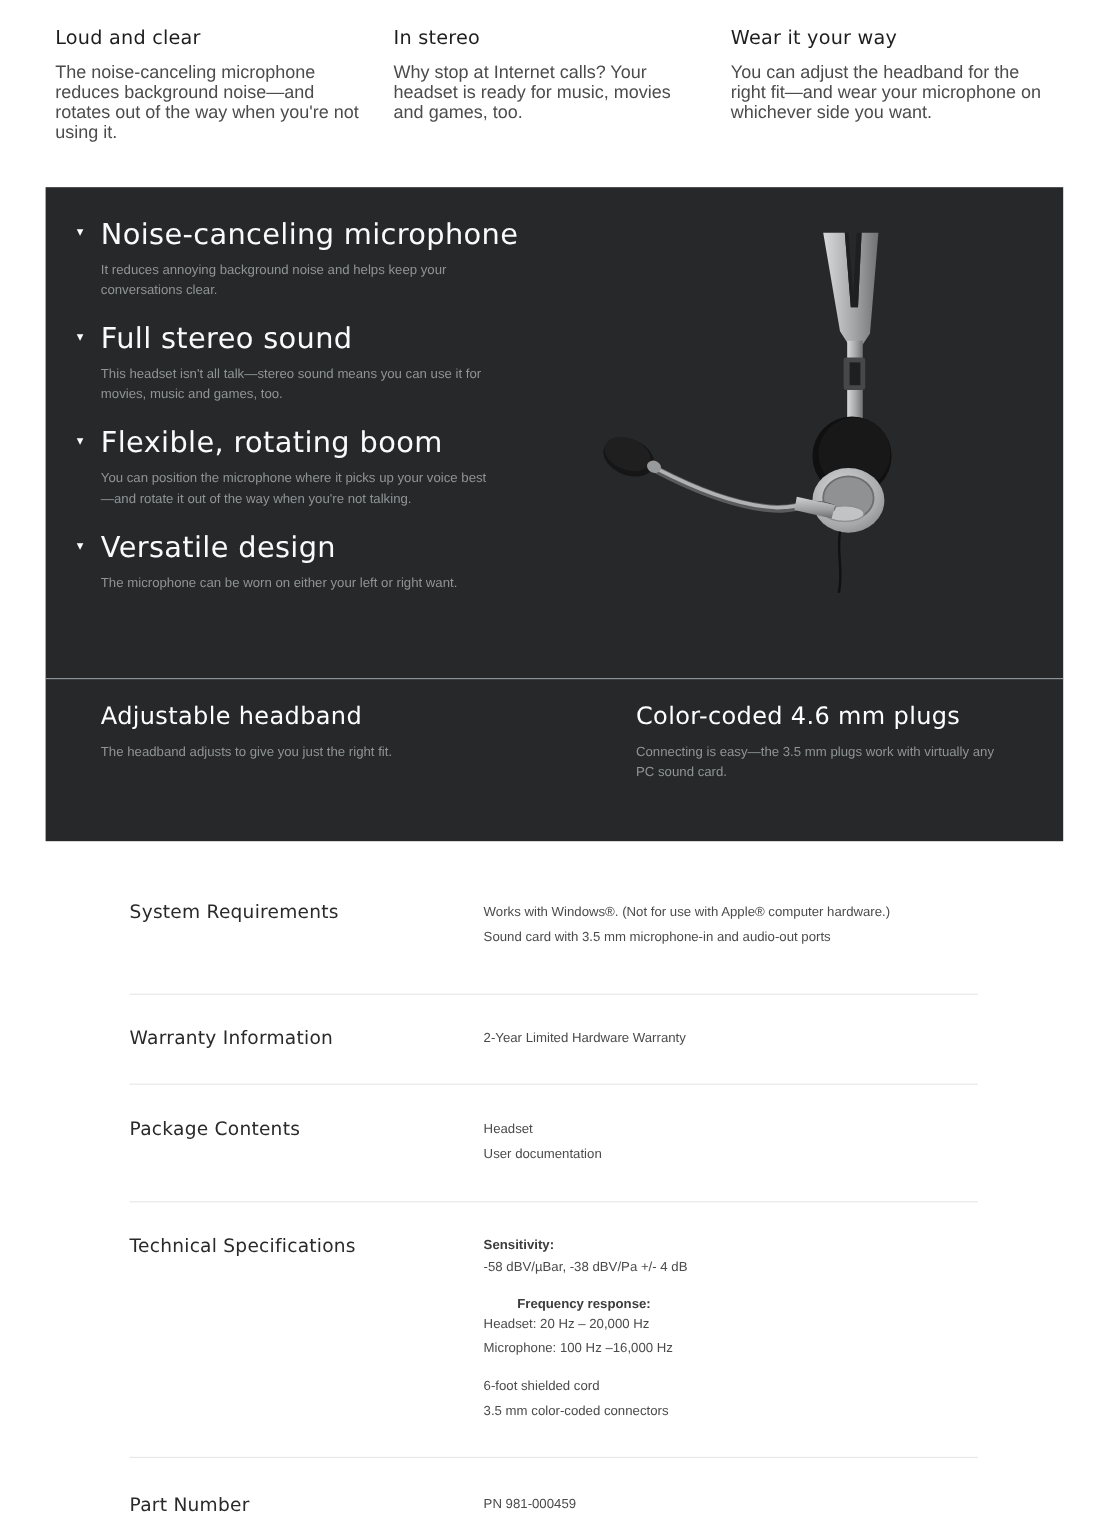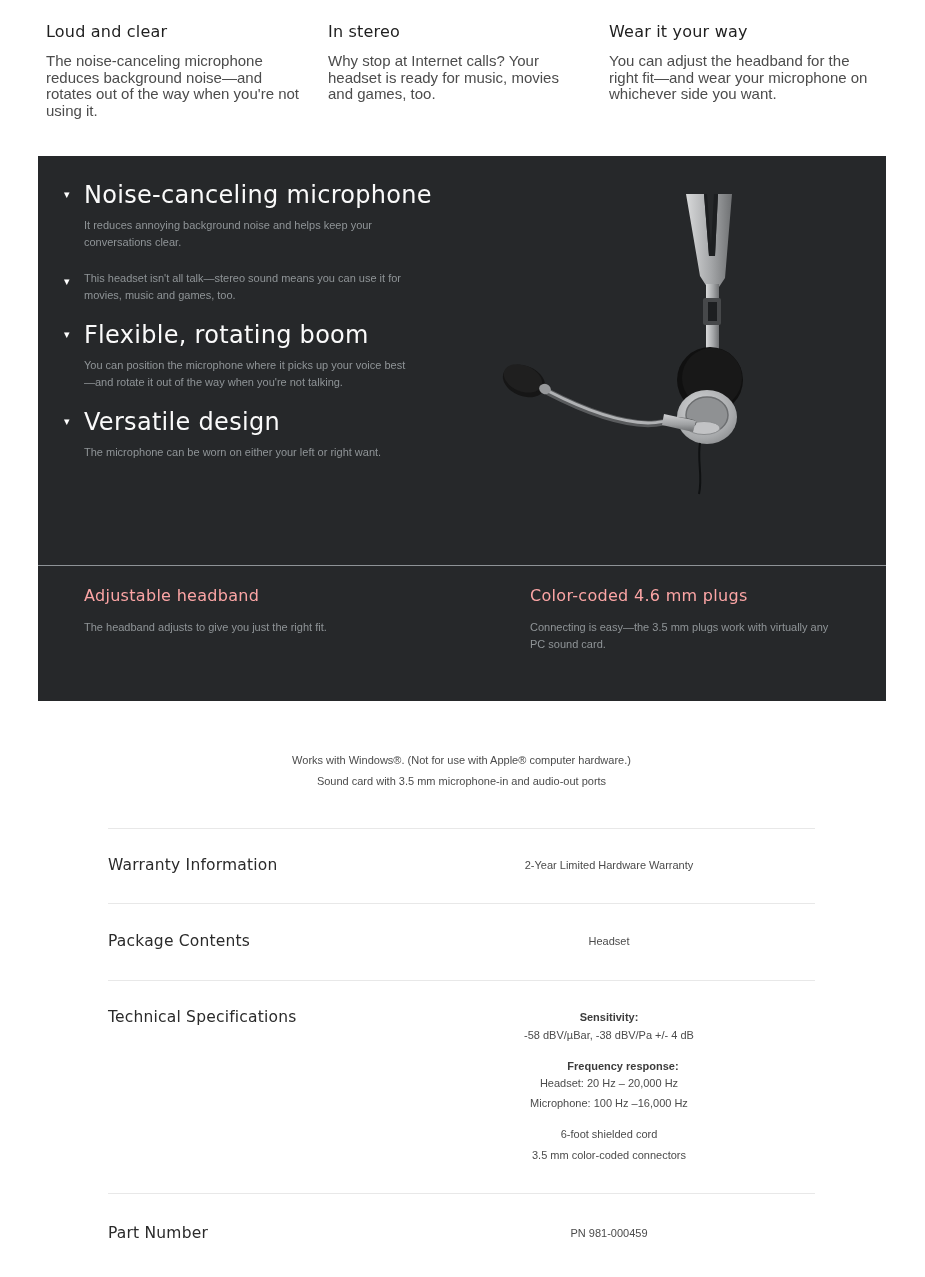--- a/index.html
+++ b/index.html
@@ -37,39 +37,39 @@
 
   
   #hero-sub {
     position:absolute; top:565px; left:38px; width:848px; height:136px;
     background:#26282a; border-top:1px solid #8e9397;
   }
   .hs-col { position:absolute; top:18px; }
   .hs-col.left  { left:46px;  width:390px; }
   .hs-col.right { left:492px; width:312px; }
   .hs-title {
-    font-family:"DejaVu Sans", sans-serif; font-size:16px; font-weight:400;
-    color:#fca5a5; letter-spacing:.3px; line-height:24px;
+    font-family:"DejaVu Sans", sans-serif; font-size:20px; font-weight:400;
+    color:#ffffff; letter-spacing:.3px; line-height:24px;
   }
   .hs-desc { margin-top:11px; font-size:11px; line-height:17px; color:#8f9497; }
 
   
   #specs { position:absolute; top:701px; left:108px; width:707px; }
   .spec-row { display:flex; border-bottom:1px solid #e8e8e8; }
   .spec-row.r1 { padding:50px 0 33px; }
   .spec-row.r2 { padding:27px 0 24px; }
   .spec-row.r3 { padding:28px 0 25px; }
   .spec-row.r4 { padding:27px 0 30px; }
   .spec-row.r5 { padding:30px 0 20px; border-bottom:none; }
   .spec-label {
     width:295px; flex-shrink:0;
     font-family:"DejaVu Sans", sans-serif; font-size:15.5px; font-weight:500;
     color:#2a2a2a; letter-spacing:.2px; line-height:19px;
   }
-  .spec-value { flex:1; font-size:11px; color:#4b4b4b; padding-top:2px;text-align:center; }
+  .spec-value { flex:1; font-size:11px; color:#4b4b4b; padding-top:2px; }
   .v-line { line-height:15px; margin-bottom:6px; }
   .v-bold { font-weight:bold; color:#3c3c3c; }
   
   .t-b1 { line-height:15px; margin-bottom:3px; }
   .t-l1 { line-height:15px; margin-bottom:16px; }
   .t-b2 { line-height:15px; margin-bottom:2px;padding-left:28px; }
   .t-l2 { line-height:15px; margin-bottom:5px; }
   .t-l3 { line-height:15px; margin-bottom:16px; }
   .t-l4 { line-height:15px; margin-bottom:6px; }
   .t-l5 { line-height:15px; margin-bottom:0; }
@@ -96,20 +96,21 @@
   <div class="features">
 
     <div class="feature">
       <span class="arrow">▾</span>
       <div class="feature-title">Noise-canceling microphone</div>
       <div class="feature-desc">It reduces annoying background noise and helps keep your conversations clear.</div>
     </div>
 
     <div class="feature">
       <span class="arrow">▾</span>
+      <div class="feature-title">Full stereo sound</div>
       <div class="feature-desc">This headset isn't all talk—stereo sound means you can use it for movies, music and games, too.</div>
     </div>
 
     <div class="feature">
       <span class="arrow">▾</span>
       <div class="feature-title">Flexible, rotating boom</div>
       <div class="feature-desc">You can position the microphone where it picks up your voice best—and rotate it out of the way when you're not talking.</div>
     </div>
 
     <div class="feature">
@@ -178,37 +179,39 @@
   </div>
   <div class="hs-col right">
     <div class="hs-title">Color-coded 4.6 mm plugs</div>
     <div class="hs-desc">Connecting is easy—the 3.5 mm plugs work with virtually any PC sound card.</div>
   </div>
 </div>
 
 <div id="specs">
 
   <div class="spec-row r1">
+    <div class="spec-label">System Requirements</div>
     <div class="spec-value">
       <div class="v-line">Works with Windows®. (Not for use with Apple® computer hardware.)</div>
       <div class="v-line">Sound card with 3.5 mm microphone-in and audio-out ports</div>
     </div>
   </div>
 
   <div class="spec-row r2">
     <div class="spec-label">Warranty Information</div>
     <div class="spec-value">
       <div class="v-line">2-Year Limited Hardware Warranty</div>
     </div>
   </div>
 
   <div class="spec-row r3">
     <div class="spec-label">Package Contents</div>
     <div class="spec-value">
       <div class="v-line">Headset</div>
+      <div class="v-line">User documentation</div>
     </div>
   </div>
 
   <div class="spec-row r4">
     <div class="spec-label">Technical Specifications</div>
     <div class="spec-value">
       <div class="t-b1 v-bold">Sensitivity:</div>
       <div class="t-l1">-58 dBV/µBar, -38 dBV/Pa +/- 4 dB</div>
       <div class="t-b2 v-bold">Frequency response:</div>
       <div class="t-l2">Headset: 20 Hz – 20,000 Hz</div>

